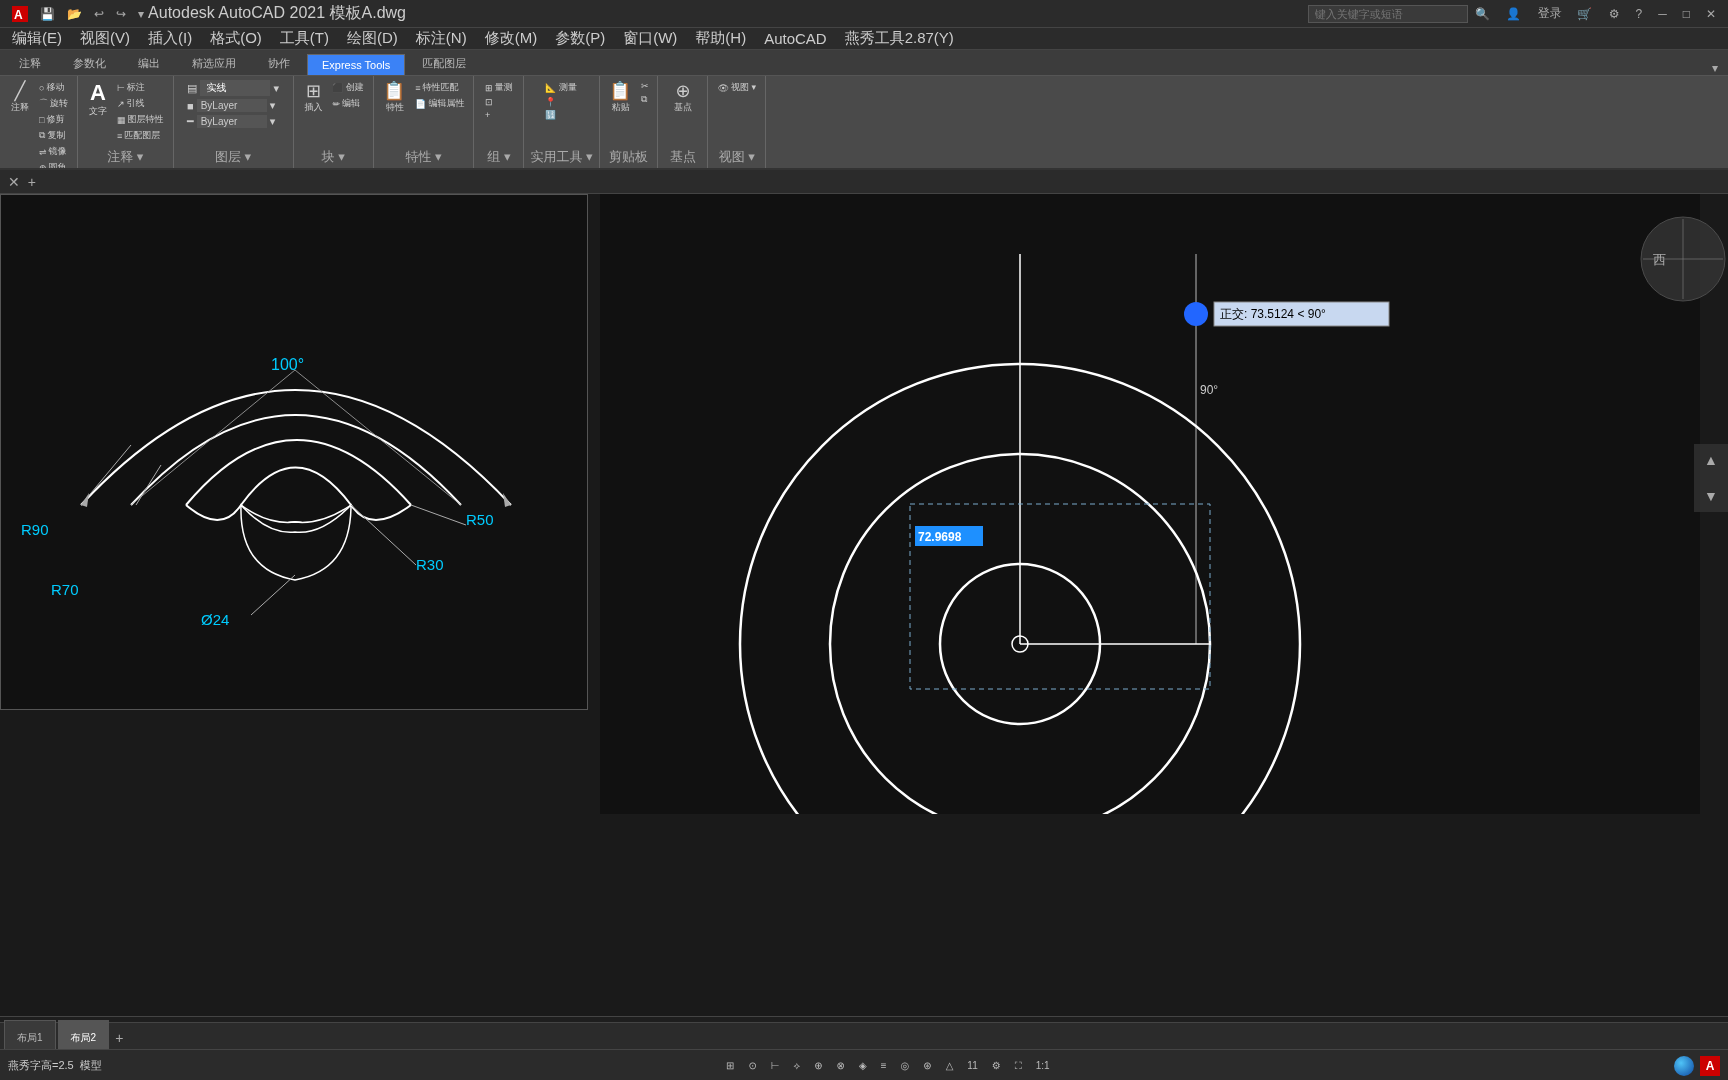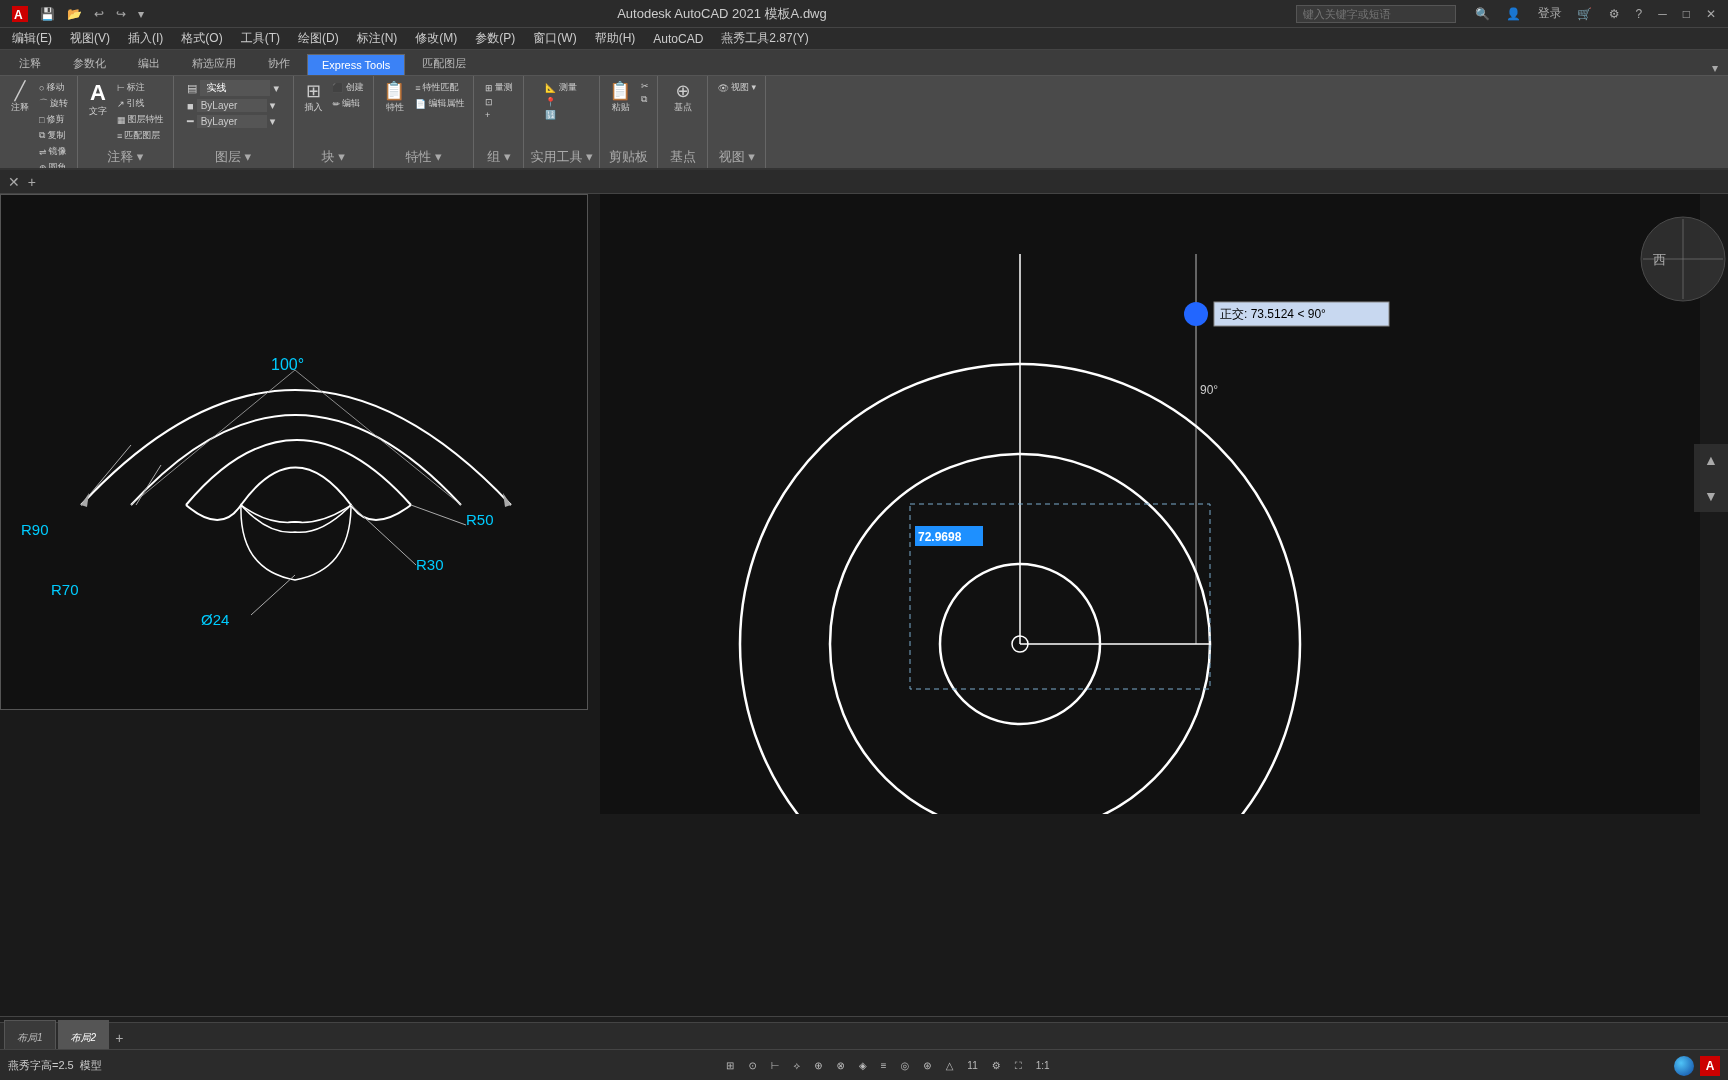--- a/index.html
+++ b/index.html
@@ -8,40 +8,40 @@
     
     #titlebar {
       height: 28px;
       background: #2b2b2b;
       display: flex;
       align-items: center;
       justify-content: space-between;
       padding: 0 8px;
       border-bottom: 1px solid #444;
     }
-    #titlebar .title { color: #ccc; font-size: 13px; flex: 1; text-align: center; }
+    #titlebar .title { color: #ccc; font-size: 16px; flex: 1; }
     #titlebar .left-icons { display: flex; align-items: center; gap: 4px; }
     #titlebar .right-icons { display: flex; align-items: center; gap: 8px; }
     #titlebar .icon-btn { color: #aaa; font-size: 12px; cursor: pointer; padding: 2px 4px; }
 
     
-    .search-area { display: flex; align-items: center; gap: 16px; }
+    .search-area { display: flex; align-items: center; gap: 4px; }
     .search-box { background: #3a3a3a; border: 1px solid #555; color: #ccc; padding: 2px 6px; width: 160px; font-size: 11px; }
 
     
     #menubar {
       height: 22px;
       background: #2b2b2b;
       display: flex;
       align-items: center;
       padding: 0 4px;
       border-bottom: 1px solid #444;
       gap: 2px;
     }
-    .menu-item { padding: 2px 8px; color: #ccc; font-size: 12px; cursor: pointer; white-space: nowrap; }
+    .menu-item { padding: 2px 8px; color: #ccc; font-size: 15px; cursor: pointer; white-space: nowrap; }
 
     
     #ribbon-tabs {
       height: 26px;
       background: #3c3c3c;
       display: flex;
       align-items: flex-end;
       padding: 0 4px;
       border-bottom: 1px solid #555;
     }
@@ -186,21 +186,20 @@
       font-size: 11px;
       color: #ccc;
     }
     .layout-tab {
       padding: 10px 12px;
       background: #3a3a3a;
       border: 1px solid #555;
       color: #bbb;
       font-size: 10px;
       cursor: pointer;
-      font-style: italic;
     }
     .layout-tab.active { background: #555; color: #fff; }
     .layout-tab-add { color: #aaa; cursor: pointer; font-size: 14px; padding: 0 4px; }
 
     
     svg { display: block; }
 
     .panel-arrow {
       color: #aaa;
       font-size: 14px;

